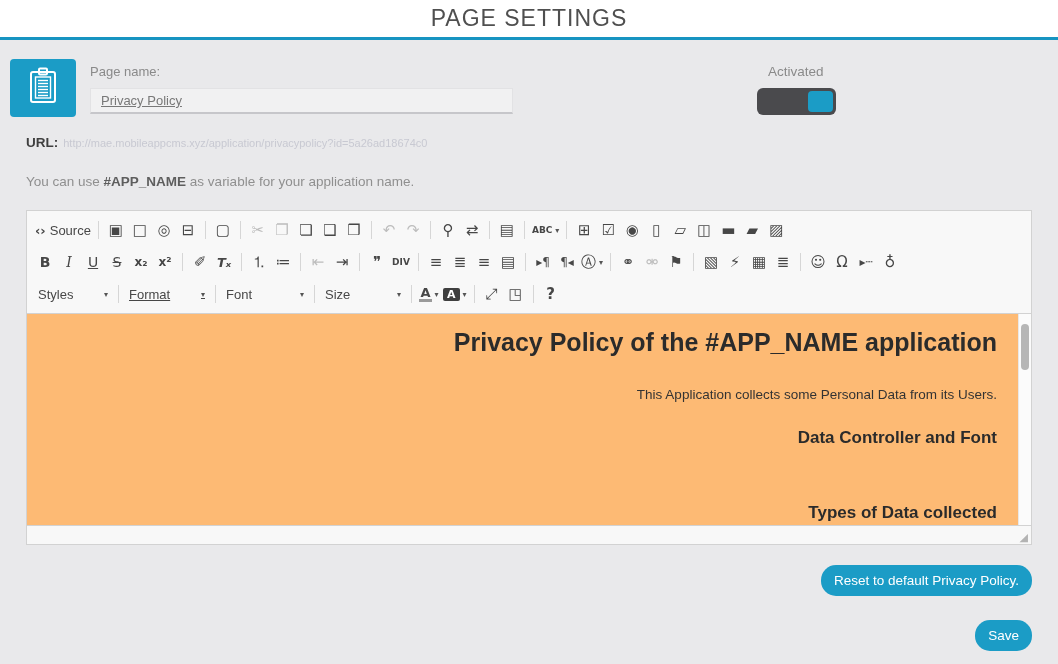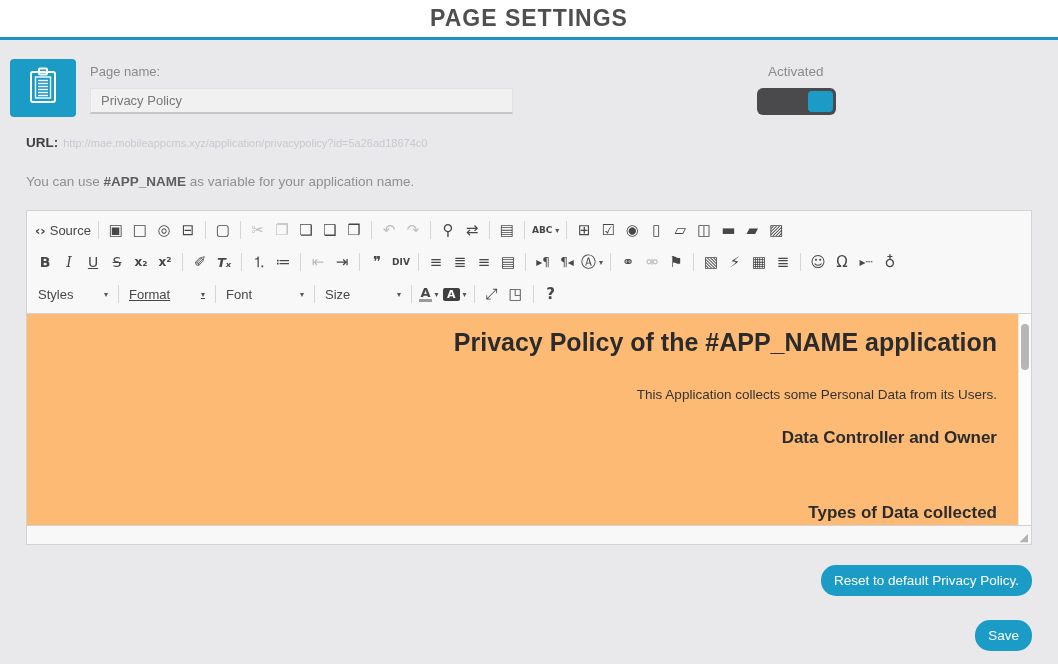--- a/index.html
+++ b/index.html
@@ -13,36 +13,37 @@
     width:1058px;height:664px;overflow:hidden;position:relative;
     background:#e9e9eb;
     font-family:"Liberation Sans",sans-serif;
   }
   
   .app-header{
     height:40px;background:#ffffff;border-bottom:3px solid var(--accent-line);
     display:flex;align-items:center;justify-content:center;
   }
   .page-title{
-    font-size:23px;font-weight:700;color:#4f4f4f;letter-spacing:1px;
+    font-size:23px;font-weight:400;color:#4f4f4f;letter-spacing:1px;
     font-family:"Liberation Sans",sans-serif;
   }
   
   .top-row{display:flex;align-items:center;padding:19px 0 0 10px;}
   .page-icon{
     width:66px;height:58px;background:var(--accent);border-radius:4px;
     display:flex;align-items:center;justify-content:center;flex:0 0 auto;
   }
   .name-col{margin-left:14px;}
   .field-label{font-size:13px;color:#8a8a8a;margin:2px 0 9px 0;}
   .page-name-input{
     width:423px;height:26px;background:#f1f1f2;
     border:1px solid #e2e2e4;border-bottom:2px solid #c6c6ca;
     font-size:13px;color:#787878;padding:0 10px;outline:none;
     font-family:"Liberation Sans",sans-serif;
+    text-decoration:underline;
   }
   .activated-col{margin-left:auto;margin-right:222px;}
   .activated-label{font-size:13.5px;color:#8a8a8a;margin:2px 0 9px 11px;}
   .toggle{
     width:79px;height:27px;background:var(--toggle-track);
     border-radius:6px;position:relative;cursor:pointer;
   }
   .toggle-knob{
     position:absolute;right:3px;top:3px;width:25px;height:21px;
     background:var(--accent);border-radius:4px;
@@ -472,21 +473,21 @@
         <span class="tb-group">
           <button class="tb-btn" data-name="about-button">
             <span class="glyph" data-name="about-icon">?</span>
           </button>
         </span>
       </div>
     </div>
   <div class="content" data-name="editor-content">
     <div class="doc-h1" data-name="document-heading">Privacy Policy of the #APP_NAME application</div>
     <div class="doc-p" data-name="document-paragraph">This Application collects some Personal Data from its Users.</div>
-    <div class="doc-h3 sub1" data-name="document-subheading-1">Data Controller and Owner</div>
+    <div class="doc-h3 sub1" data-name="document-subheading-1">Data Controller and Font</div>
     <div class="doc-h3 sub2" data-name="document-subheading-2">Types of Data collected</div>
     <div class="vscroll" data-name="editor-scrollbar">
       <span class="vthumb" data-name="scrollbar-thumb"></span>
     </div>
   </div>
   <div class="editor-footer" data-name="editor-footer">
     <span class="resize-handle" data-name="editor-resize-handle">◢</span>
   </div>
 </div>
 

